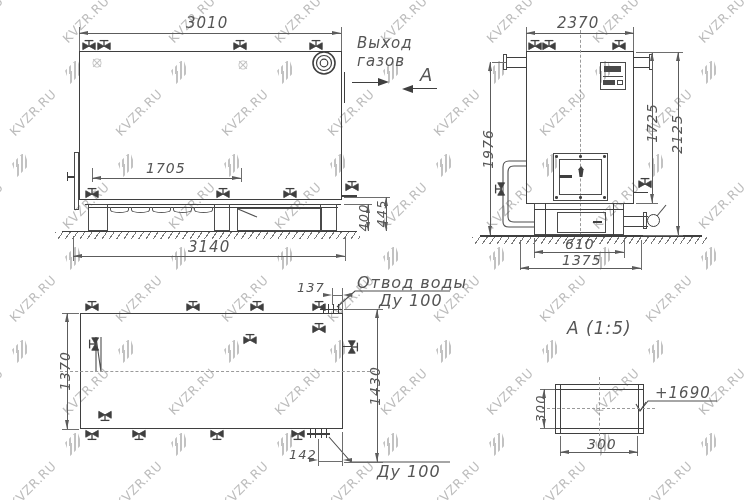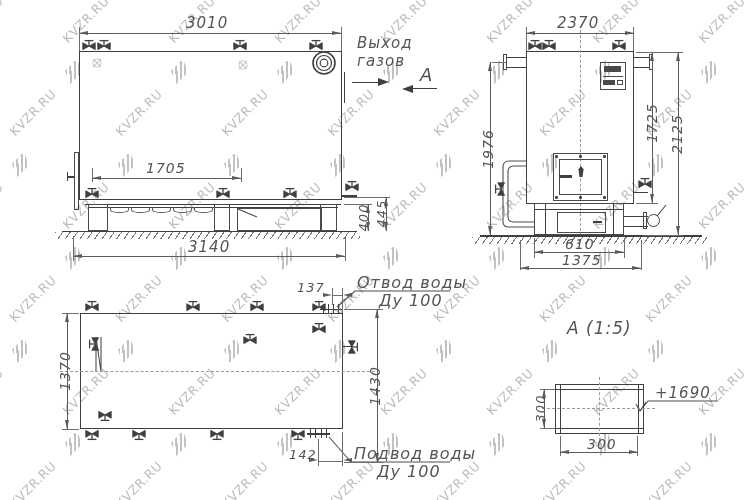--- a/index.html
+++ b/index.html
@@ -414,21 +414,20 @@
     <div class="ln" style="left:321px;top:429px;width:1.2px;height:9px"></div>
     <div class="ln" style="left:326px;top:429px;width:1.2px;height:9px"></div>
 
     <div class="ext" style="left:317.5px;top:439px;width:1px;height:27px"></div>
     <div class="ext" style="left:342px;top:432px;width:1px;height:34px"></div>
     <div class="sR" style="left:309px;top:458px"></div>
     <div class="sL" style="left:342.5px;top:458px"></div>
     <div class="ext" style="left:318px;top:460.5px;width:24px;height:1px"></div>
     <div class="t" style="left:289px;top:447px;font-size:13px">142</div>
 
-    <div class="t" style="left:354px;top:444px;font-size:16px">Подвод воды</div>
     <div class="t" style="left:377px;top:462px;font-size:16px">Ду 100</div>
 
     <div class="ext" style="left:344px;top:309px;width:39px;height:1px"></div>
     <div class="ext" style="left:344px;top:461.5px;width:39px;height:1px"></div>
     <div class="dimv" style="left:377px;top:309px;height:153px"></div>
     <div class="t tv" style="left:355px;top:378px">1430</div>
   </div>
 
   <div class="grp">
     <div class="t" style="left:567px;top:318px;font-size:17px">А  (1:5)</div>

